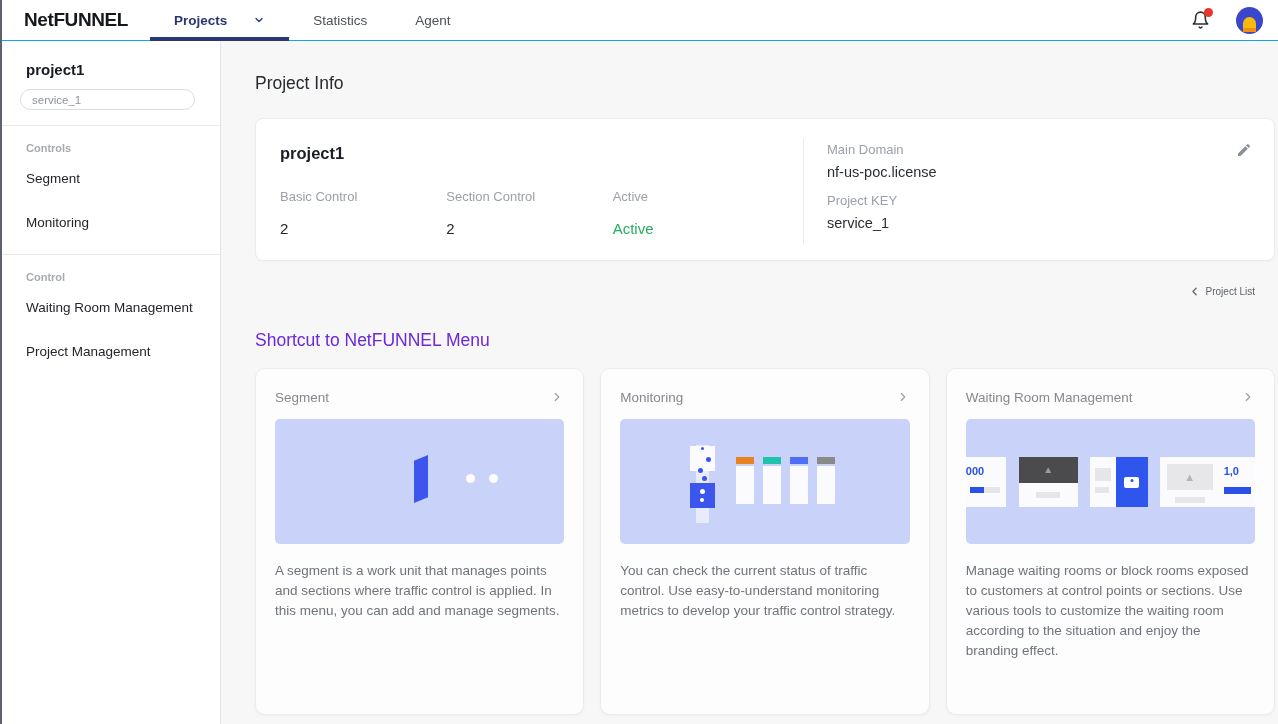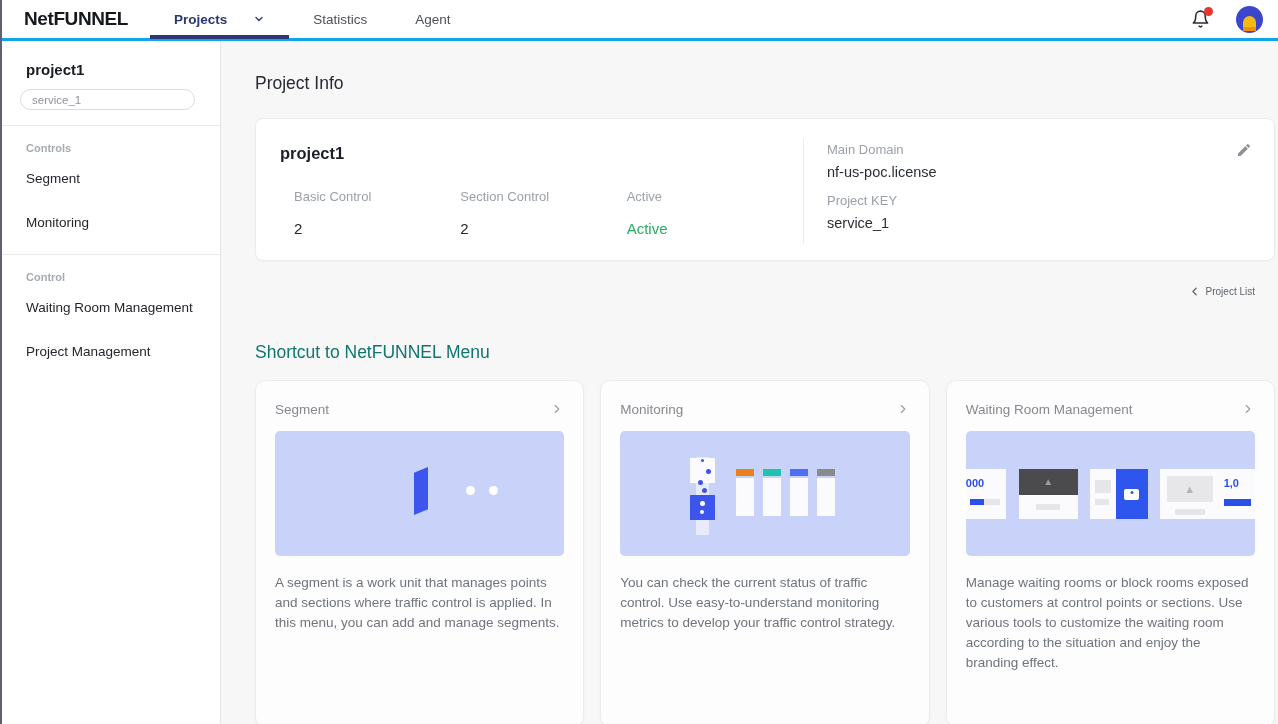--- a/index.html
+++ b/index.html
@@ -8,21 +8,21 @@
     font-family:"Liberation Sans", sans-serif;
     background:#f7f7f8;
     color:#23262c;
     overflow:hidden;
     position:relative;
     border-left:2px solid #5d626e;
   }
   
   .navbar {
     position:fixed; top:0; left:2px; right:0; height:41px;
-    background:#ffffff; border-bottom:3px solid #0ea5e9;
+    background:#ffffff; border-bottom:1px solid #0ea5e9;
     display:flex; align-items:center; z-index:20;
   }
   .logo { margin-left:22px; width:106px; font-size:19px; font-weight:800; letter-spacing:-0.4px; color:#15181d; }
   .nav-tabs { display:flex; height:100%; margin-left:20px; }
   .nav-tab {
     position:relative; display:flex; align-items:center; justify-content:center;
     height:100%; padding:0 24px; gap:26px;
     font-size:13.5px; color:#4b5059; cursor:pointer; white-space:nowrap;
   }
   .nav-tab.active { color:#2b3674; font-weight:600; }
@@ -60,33 +60,33 @@
   .page-title { margin-top:31px; font-size:17.5px; font-weight:500; color:#272a31; line-height:22px; }
   .info-card {
     margin-top:24px; height:143px; background:#ffffff;
     border:1px solid #ececf0; border-radius:8px;
     box-shadow:0 1px 2px rgba(16,24,40,0.03);
     display:flex; position:relative;
   }
   .info-left { width:547px; padding:25px 24px; }
   .info-name { font-size:16.5px; font-weight:600; color:#1c1f26; }
   .info-stats { display:flex; margin-top:26px; }
-  .stat { width:168px;margin-left:14px; }
+  .stat { width:168px; }
   .stat-label { font-size:13px; color:#9ba0a9; }
   .stat-value { margin-top:16px; font-size:15px; color:#23262d; }
   .stat-value.green { color:#27ae60; }
   .info-right { flex:1; position:relative; padding:23px 24px; }
   .info-right::before { content:""; position:absolute; left:0; top:20px; bottom:16px; width:1px; background:#ececf0; }
   .detail-label { font-size:13px; color:#9ba0a9; }
   .detail-value { margin-top:7px; font-size:14.5px; color:#2a2e35; }
   .detail + .detail { margin-top:13px; }
   .edit-btn { position:absolute; top:23px; right:22px; cursor:pointer; line-height:0; }
   .project-list-row { display:flex; justify-content:flex-end; margin-top:20px; height:20px; }
   .project-list-link { display:flex; align-items:center; gap:5px; font-size:10px; color:#5d636c; cursor:pointer; padding-right:20px; }
-  .shortcut-title { margin-top:40px; font-size:17.5px; font-weight:500; color:#0f766e; line-height:22px; }
+  .shortcut-title { margin-top:28px; font-size:17.5px; font-weight:500; color:#6d28d9; line-height:22px; }
   .cards { margin-top:17px; display:grid; grid-template-columns:repeat(3,1fr); gap:16px; }
   .scard {
     height:347px; background:#fdfdfd; border:1px solid #ececf0; border-radius:10px;
     box-shadow:0 1px 3px rgba(16,24,40,0.04); padding:19px;
   }
   .scard-head { display:flex; justify-content:space-between; align-items:center; height:18px; }
   .scard-title { font-size:13.5px; color:#85898f; }
   .chev { line-height:0; cursor:pointer; }
   .illus { margin-top:13px; height:125px; border-radius:5px; background:#c9d2f8; position:relative; overflow:hidden; }
   .scard-desc { margin-top:17px; font-size:13.5px; line-height:20px; color:#6f747c; }

